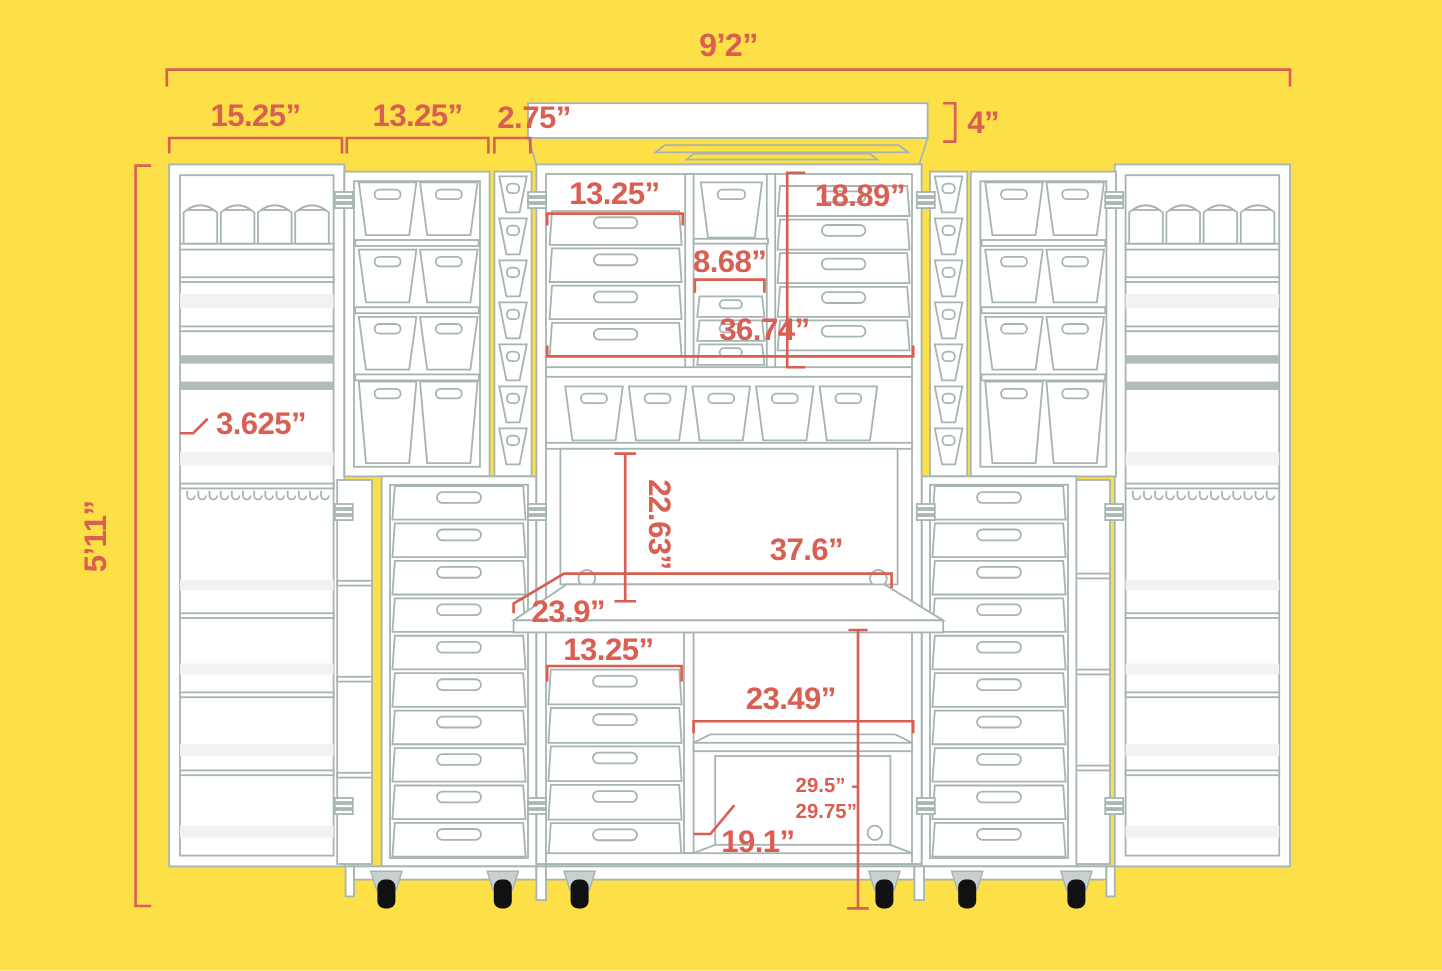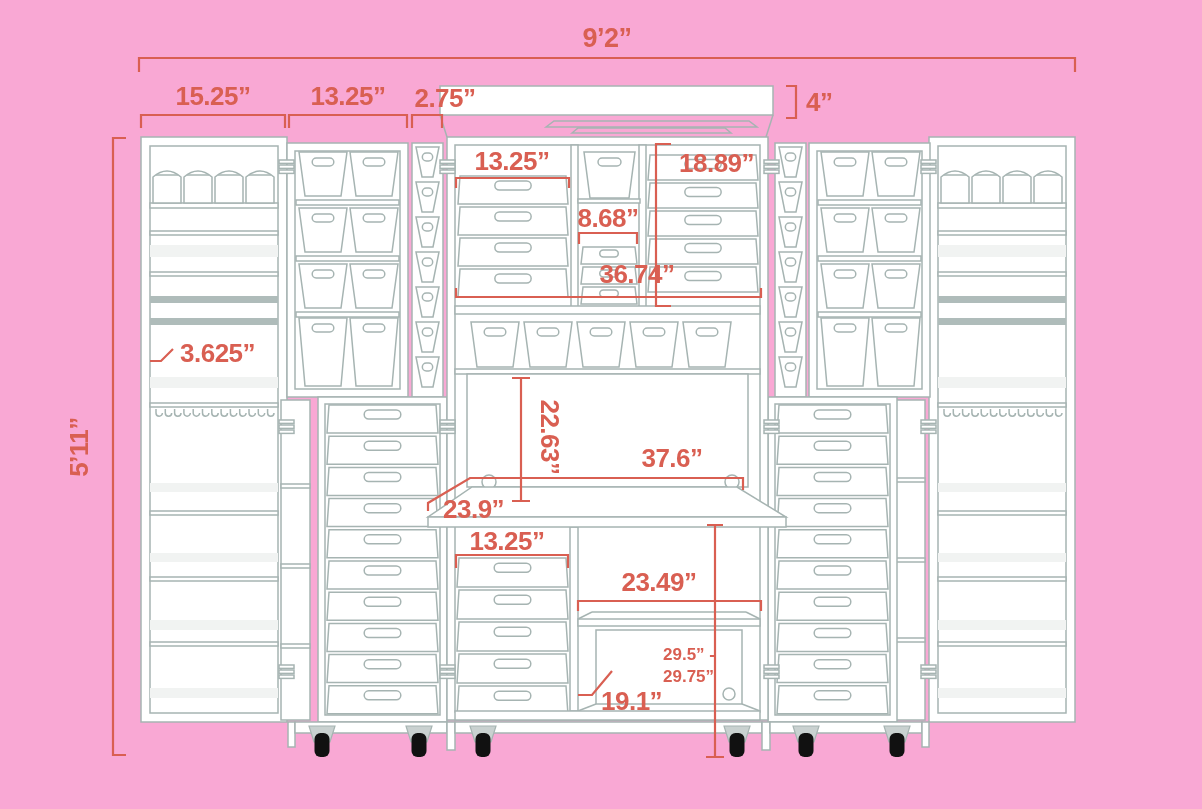--- a/index.html
+++ b/index.html
@@ -1,16 +1,16 @@
 <!DOCTYPE html>
 <html style="--red: #D95F52; --line: #A6B4B2; --light: #F1F3F2; --dark: #AFBCBA;"><head>
 <meta charset="utf-8">
 <style>
   html,body{margin:0;padding:0;background:#fff;}
-  .stage{position:relative;width:1202px;height:809px;background:#f9a8d4;overflow:hidden;}
+  .stage{position:relative;width:1202px;height:809px;background:#fde047;overflow:hidden;}
   svg{display:block;}
   .ln{fill:#ffffff;stroke:var(--line);stroke-width:1.5;}
   .lnf{fill:none;stroke:var(--line);stroke-width:1.5;}
   .band{fill:var(--light);stroke:none;}
   .bandd{fill:var(--dark);stroke:none;}
   .dim{fill:none;stroke:var(--red);stroke-width:2.2;}
   .dimtxt{fill:var(--red);font-family:"Liberation Sans",sans-serif;font-weight:700;font-size:26px;letter-spacing:-0.5px;}
   .dimtxt.big{font-size:27px;}
   .dimtxt.sm{font-size:17px;letter-spacing:0;}
 </style>

